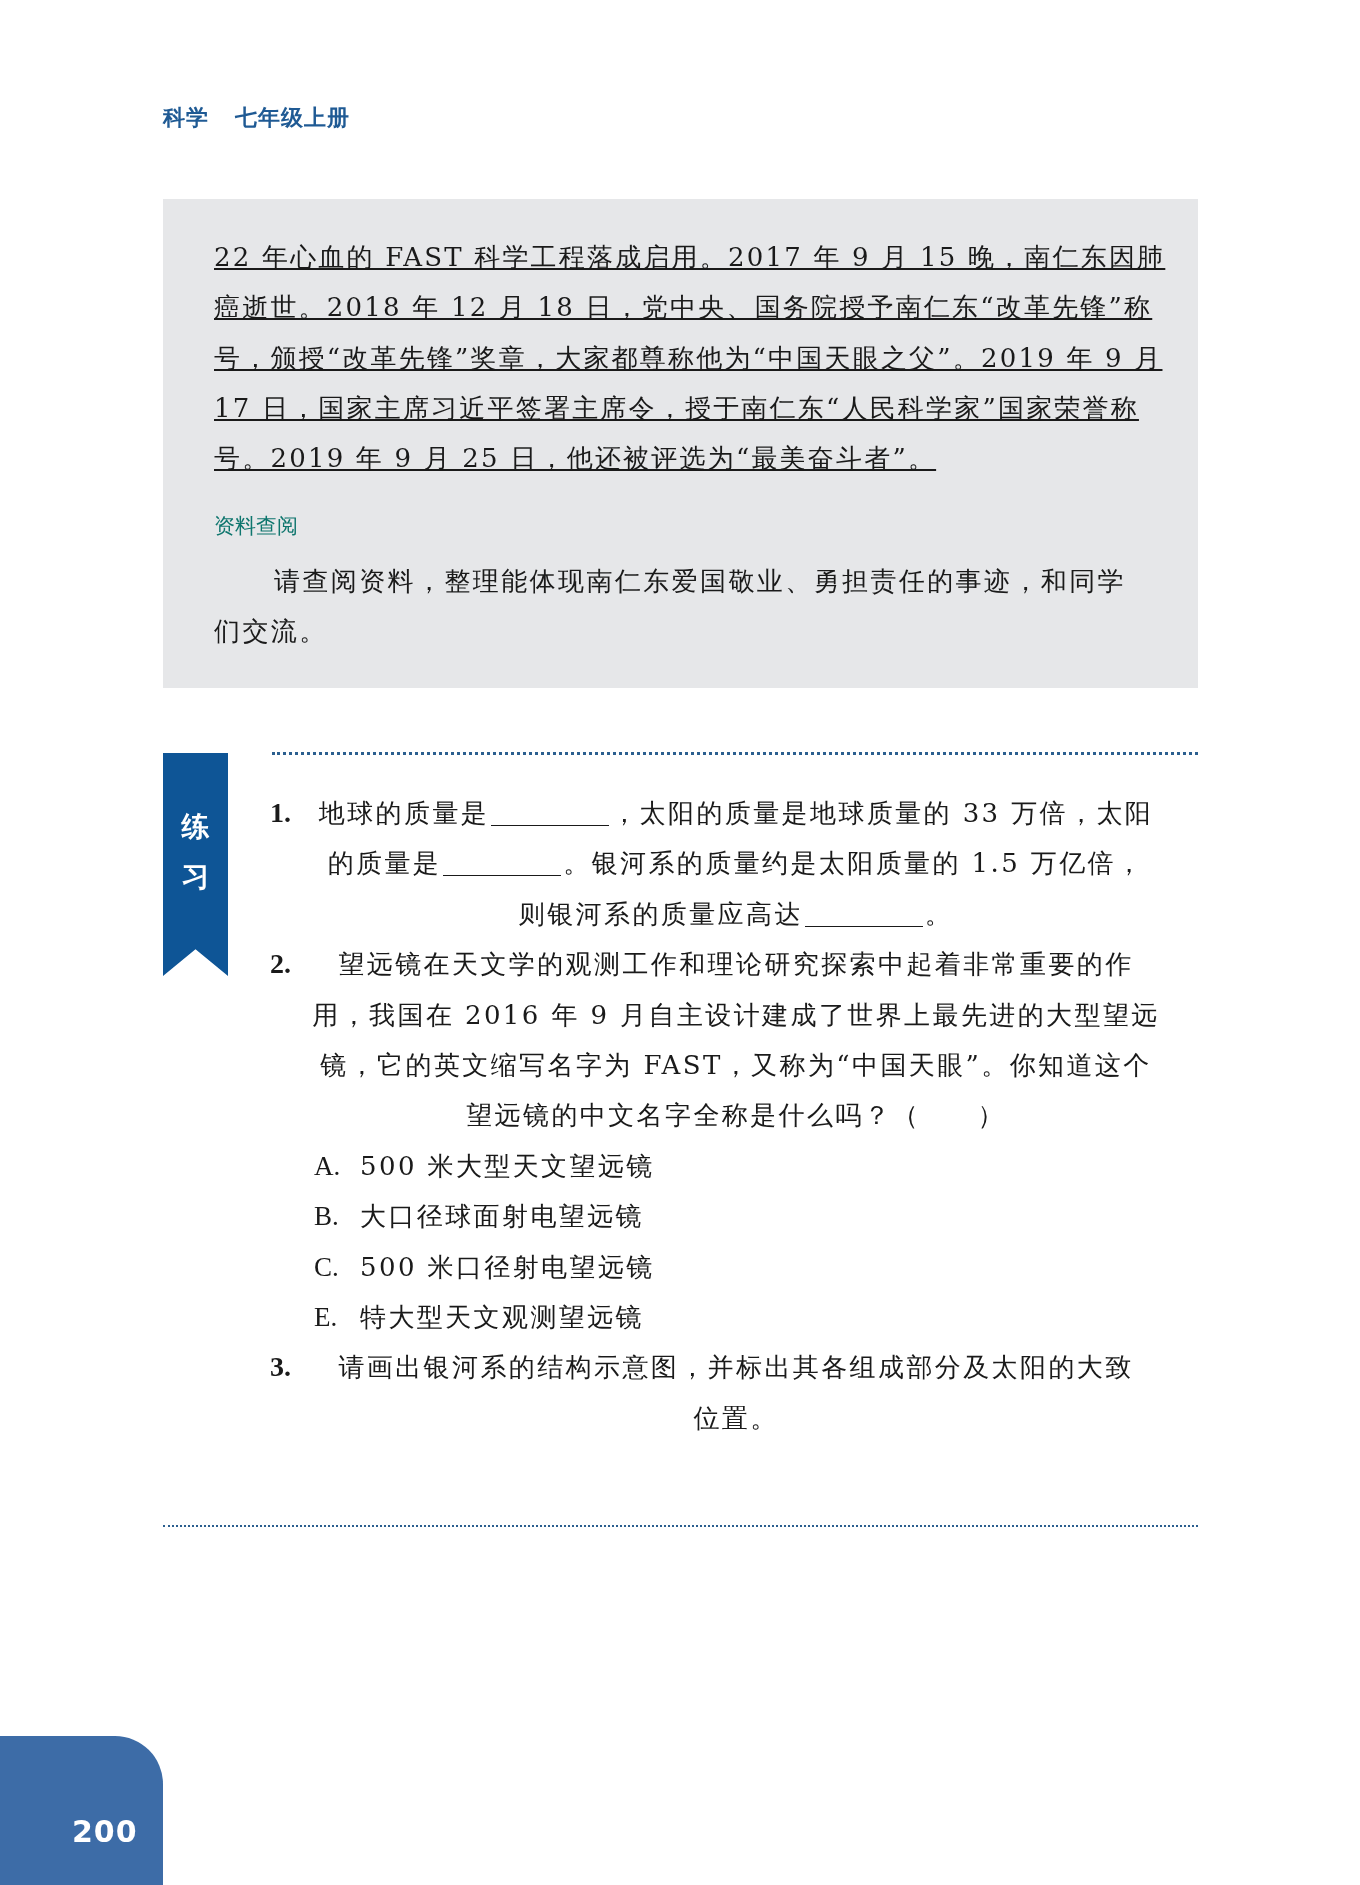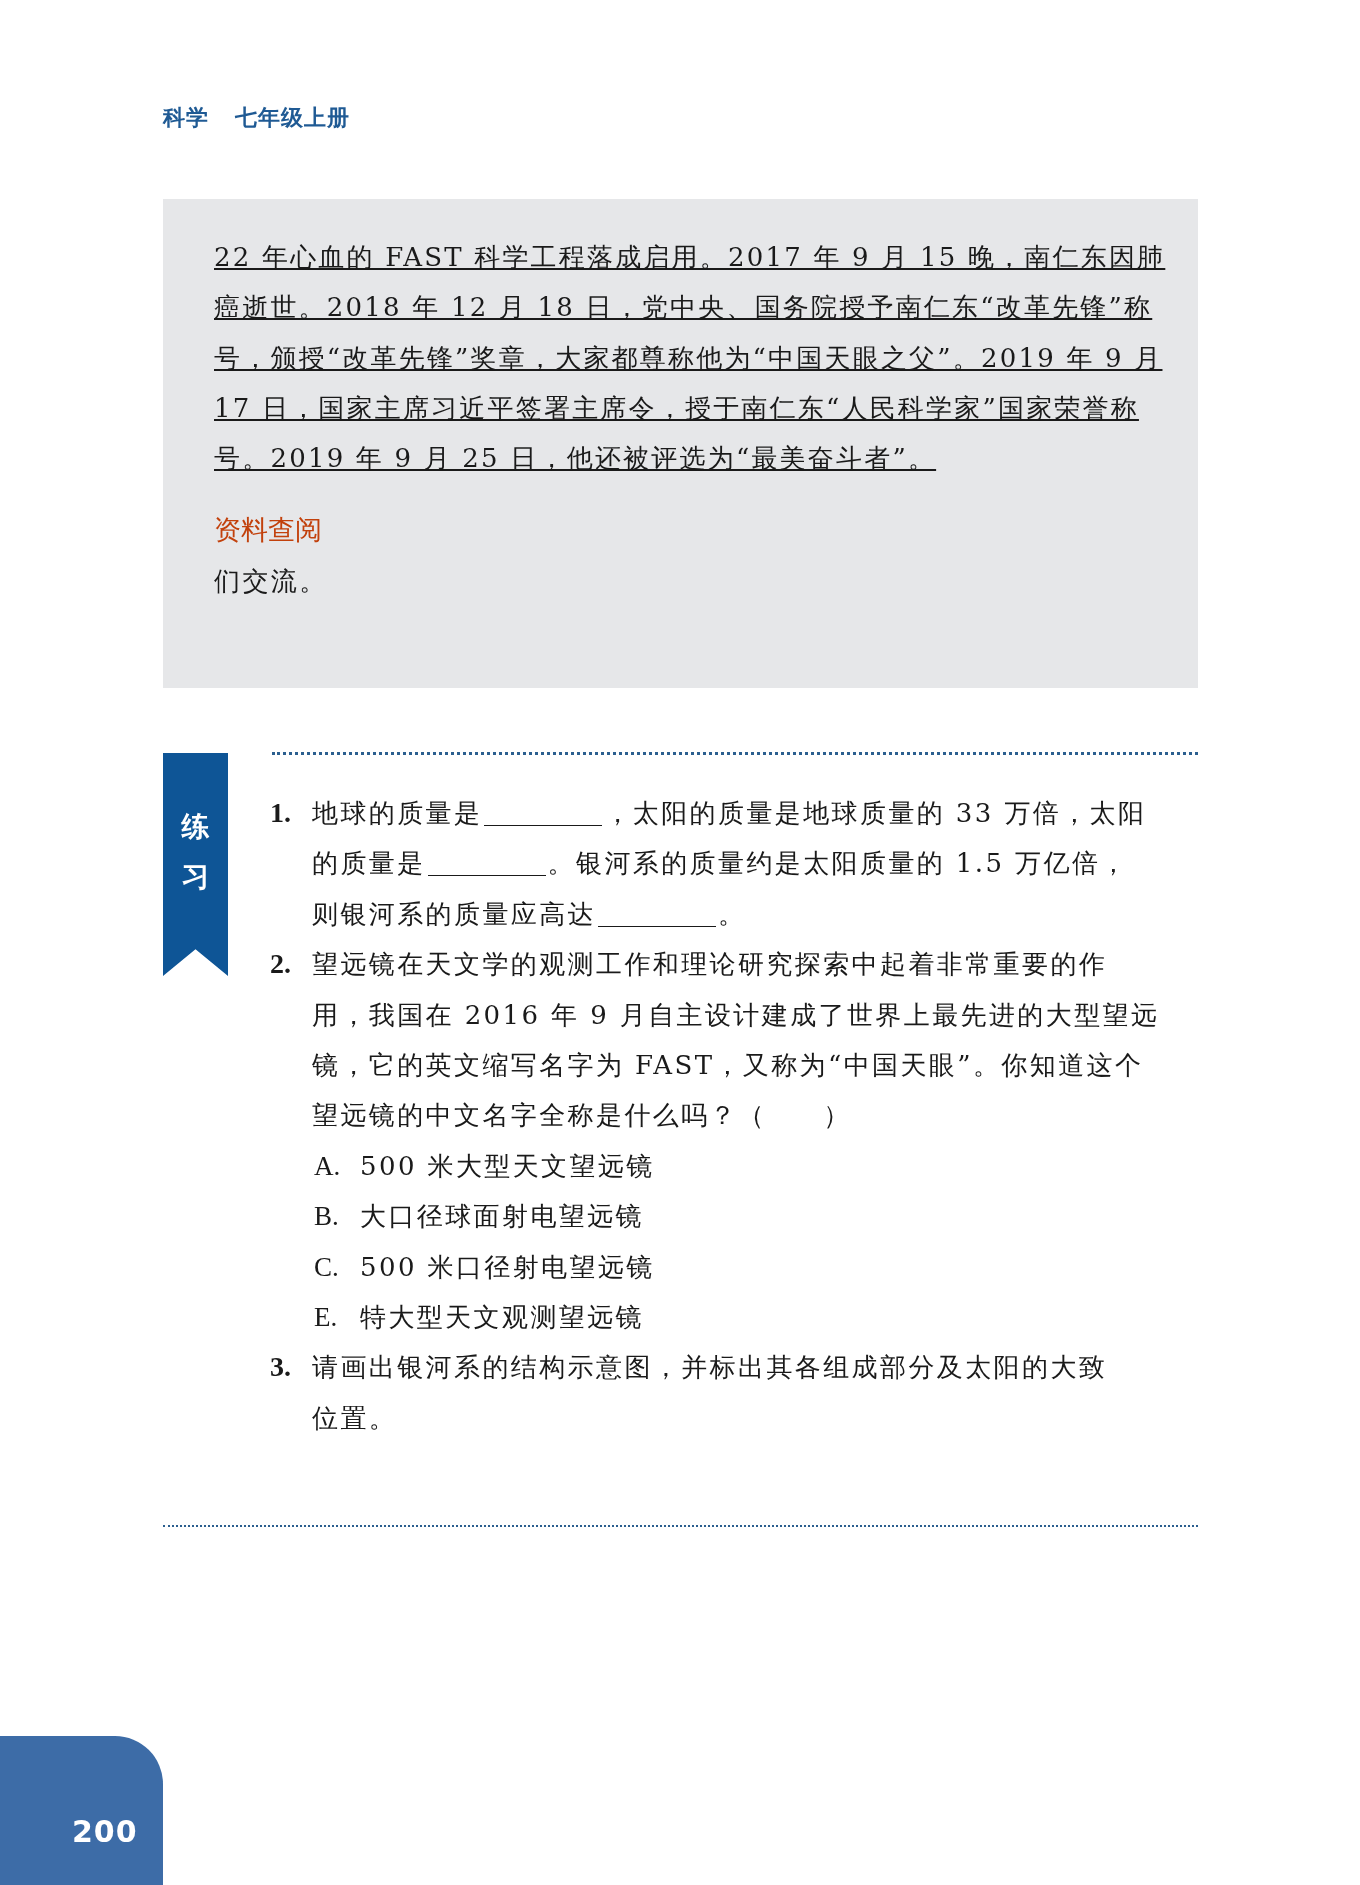--- a/index.html
+++ b/index.html
@@ -26,21 +26,21 @@
     .reading-text {
       position: absolute; left: 214px; top: 232px; width: 940px;
       font-size: 26px; line-height: 50.3px; letter-spacing: 2.2px;
       text-align: justify;
       text-decoration: underline;
     }
     .reading-text .line { display: block; white-space: nowrap; }
     .sub-heading {
       position: absolute; left: 214px; top: 512px;
       font-family: Liberation Serif, serif;
-      font-size: 27px; font-weight: normal; color: #c2410c;
+      font-size: 21px; font-weight: normal; color: #0f766e;
     }
     .sub-body {
       position: absolute; left: 214px; top: 556px; width: 940px;
       font-size: 26px; line-height: 50.3px; letter-spacing: 2.4px;
     }
     .sub-body .line { display: block; white-space: nowrap; }
     .sub-body .indent { padding-left: 60px; }
 
     .dotted {
       position: absolute; height: 0;
@@ -66,21 +66,21 @@
       position: absolute; left: 270px; top: 788px; width: 890px;
       font-size: 26px; line-height: 50.4px; letter-spacing: 2.4px;
     }
     .q { position: relative; }
     .q-num {
       position: absolute; left: 0; top: 0;
       font-family: "Liberation Serif", "DejaVu Serif", serif;
       font-weight: bold; font-size: 28px; letter-spacing: 0;
     }
     .q-body { margin-left: 42px; }
-    .q-body .line { display: block; white-space: nowrap; }
+    .q-body .line { display: block; white-space: nowrap; text-align: center; }
     .blank {
       display: inline-block; width: 118px; height: 26px;
       border-bottom: 1.5px solid #1a1a1a; vertical-align: -4px;
       margin: 0 2px;
     }
     .options { margin-left: 44px; }
     .option { display: block; white-space: nowrap; }
     .option .letter { display: inline-block; width: 46px; letter-spacing: 0; font-family: "Liberation Serif", "DejaVu Serif", serif; font-size: 27px; }
 
     .page-tab {
@@ -103,20 +103,21 @@
 <div class="reading-box"></div>
 <div class="reading-text">
   <span class="line">22 年心血的 FAST 科学工程落成启用。2017 年 9 月 15 晚，南仁东因肺</span>
   <span class="line">癌逝世。2018 年 12 月 18 日，党中央、国务院授予南仁东“改革先锋”称</span>
   <span class="line">号，颁授“改革先锋”奖章，大家都尊称他为“中国天眼之父”。2019 年 9 月</span>
   <span class="line">17 日，国家主席习近平签署主席令，授于南仁东“人民科学家”国家荣誉称</span>
   <span class="line">号。2019 年 9 月 25 日，他还被评选为“最美奋斗者”。</span>
 </div>
 <div class="sub-heading">资料查阅</div>
 <div class="sub-body">
+  <span class="line indent">请查阅资料，整理能体现南仁东爱国敬业、勇担责任的事迹，和同学</span>
   <span class="line">们交流。</span>
 </div>
 
 <div class="dotted top"></div>
 <div class="dotted bottom"></div>
 
 <div class="ribbon">
   <div class="ribbon-label c1">练</div>
   <div class="ribbon-label c2">习</div>
 </div>

